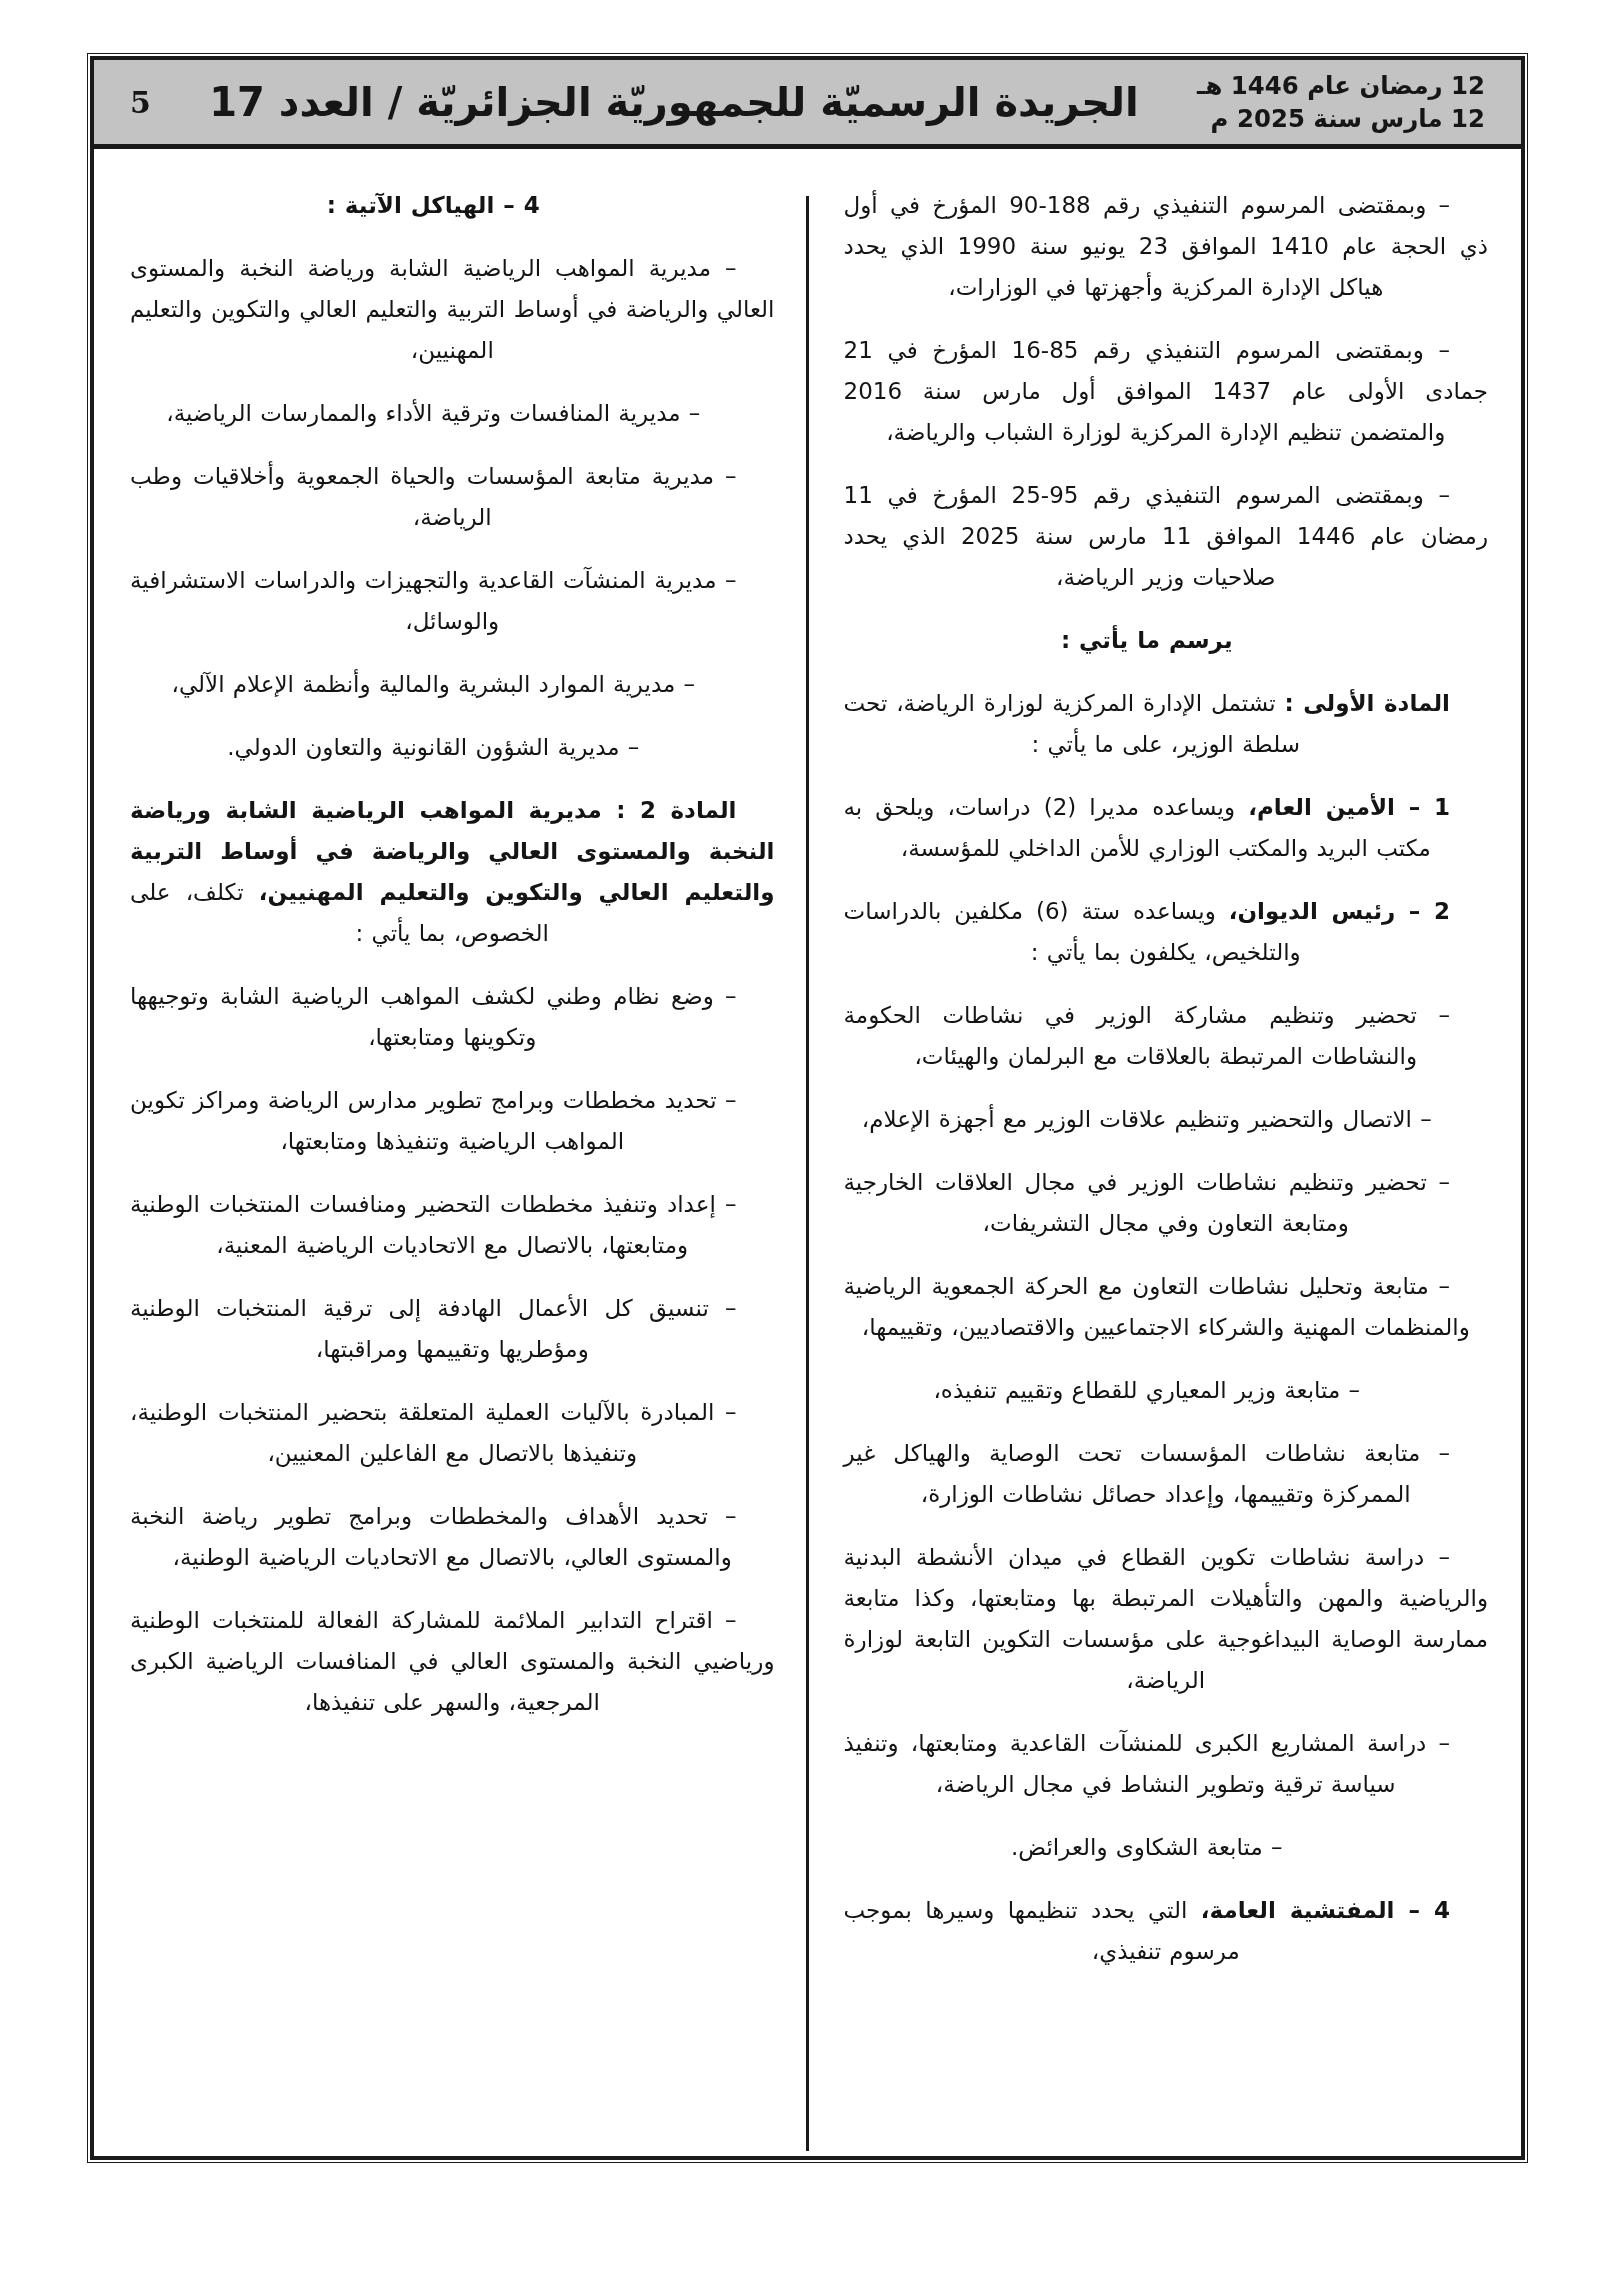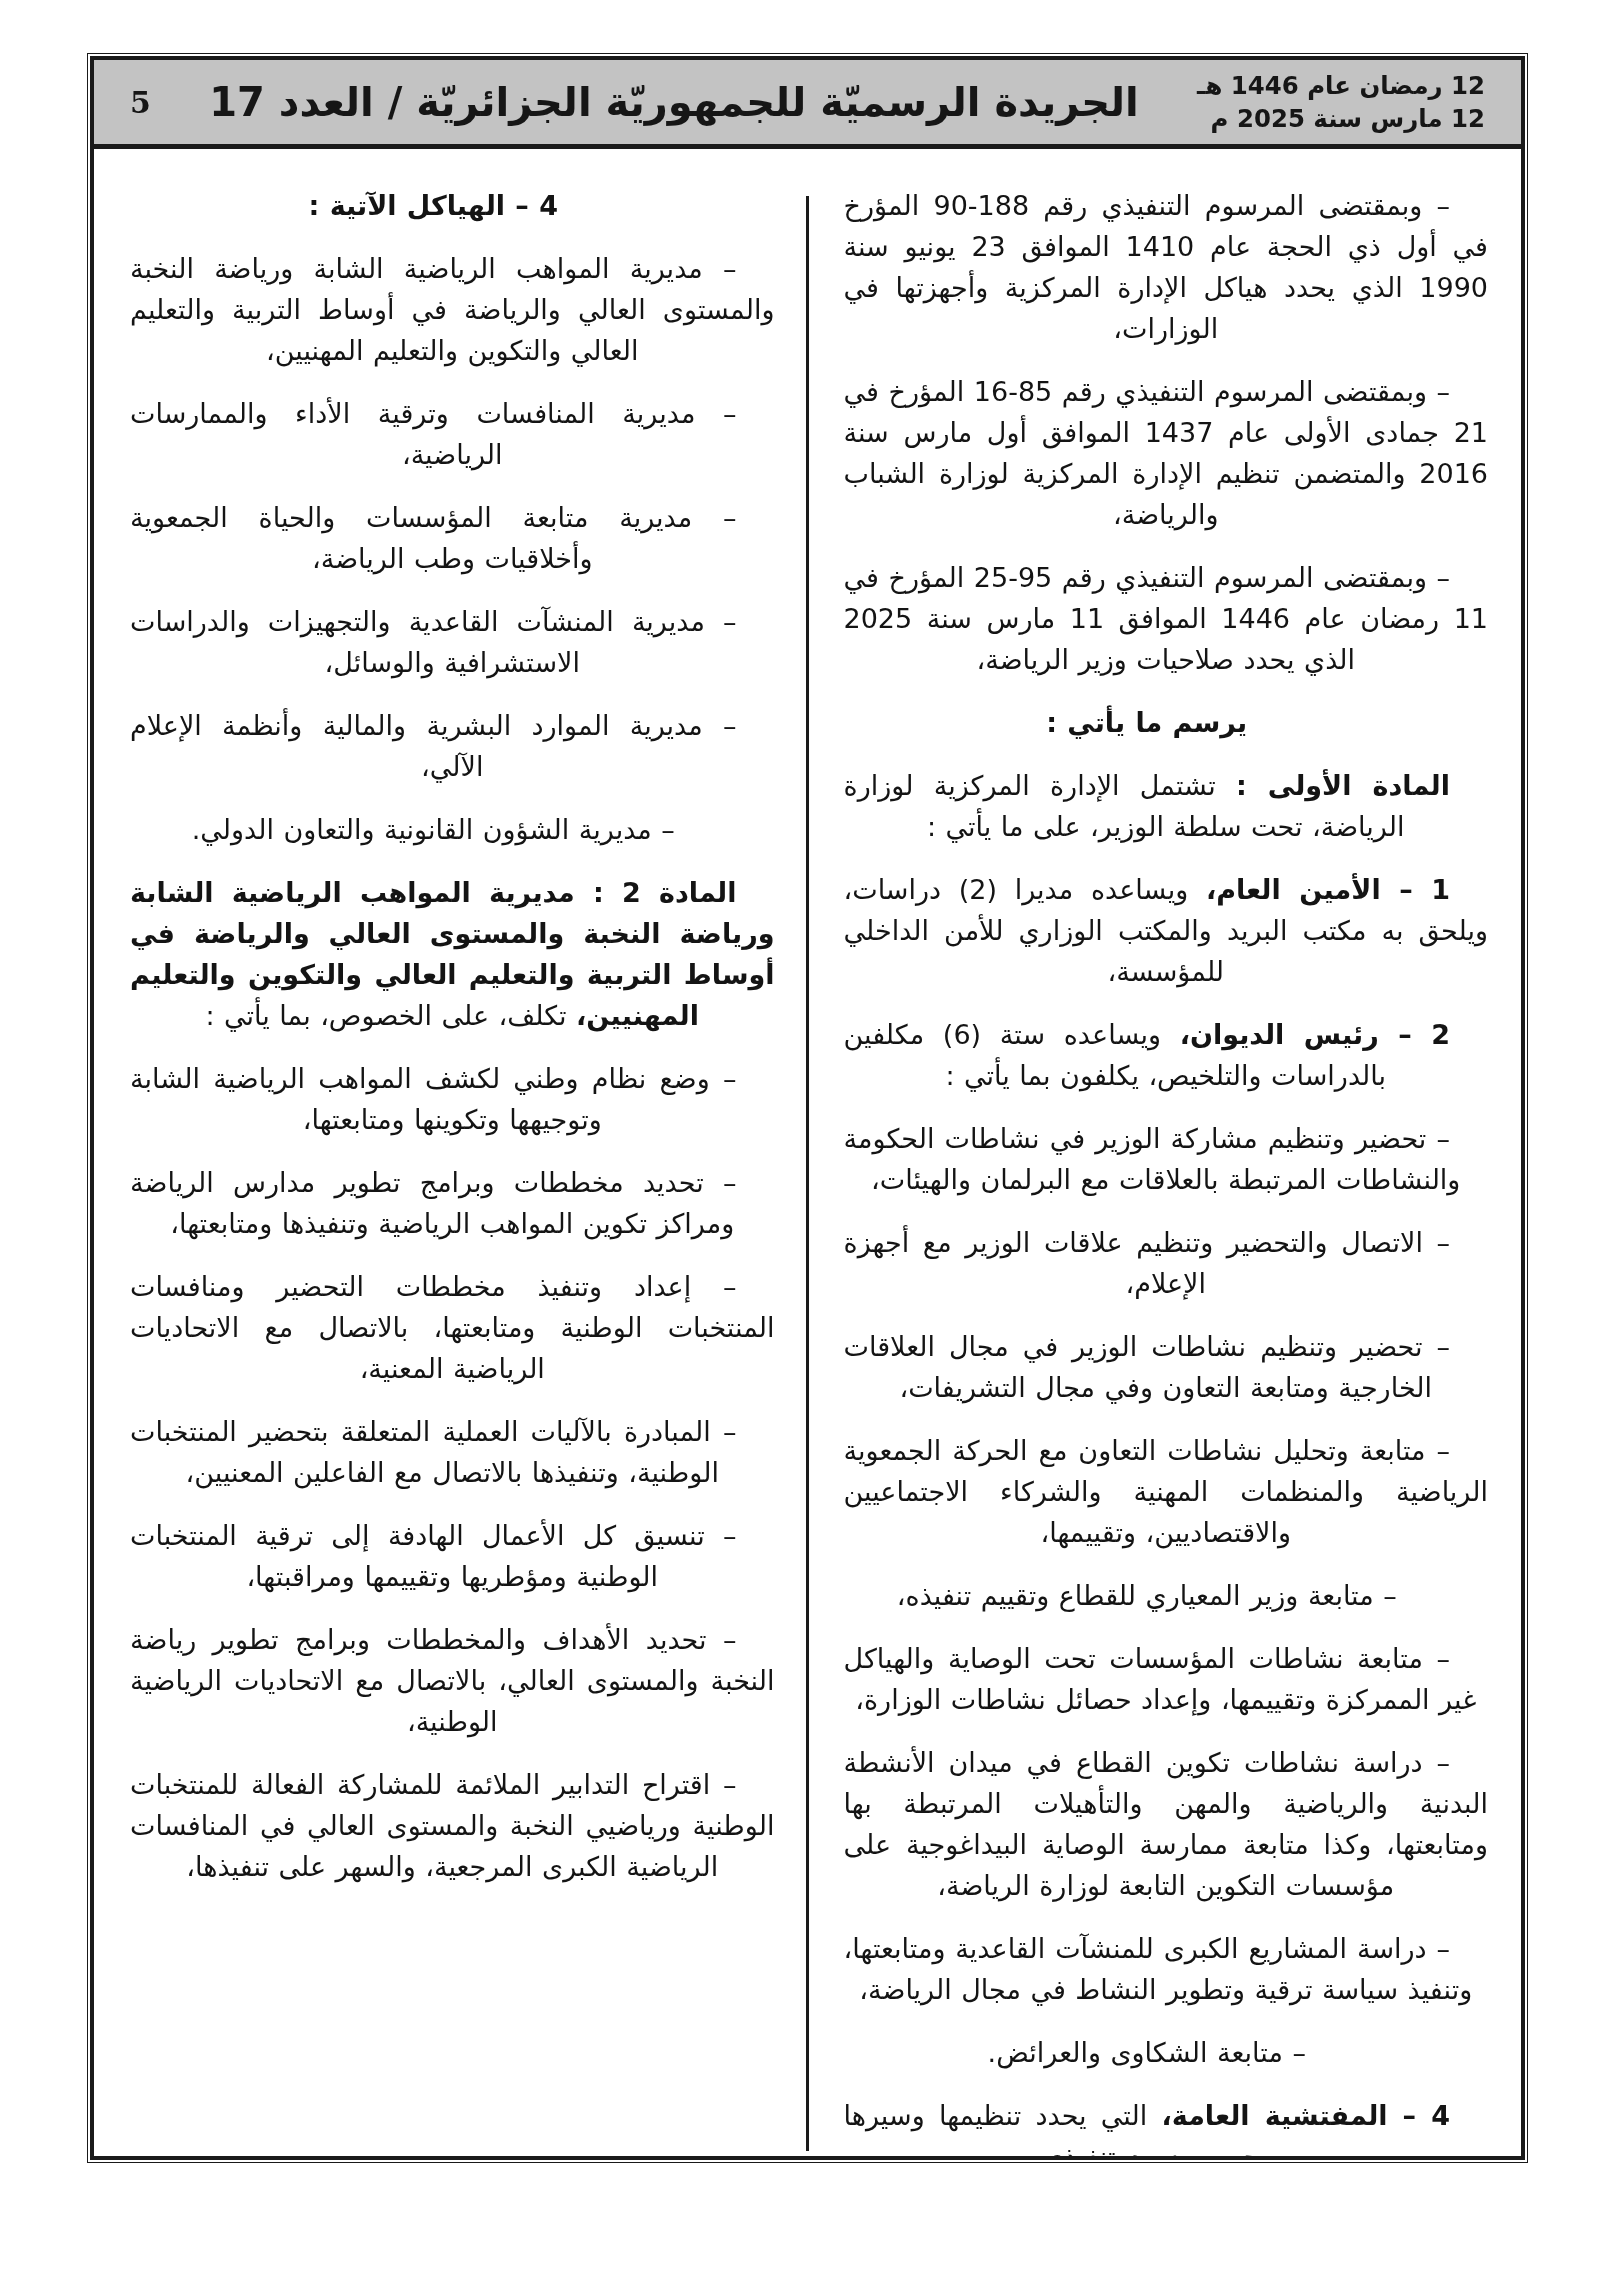--- a/index.html
+++ b/index.html
@@ -45,21 +45,21 @@
     left:50%; width:3.6px; margin-left:-1.8px;
     background:#1a1a1a;
   }
   .col{
     width:50%; box-sizing:border-box;
     padding:36px 33px 14.5px 36px;
     direction:rtl;
   }
   .col p{
     margin:0 0 22px 0;
-    font-size:27px;
+    font-size:23px;
     line-height:41px;
     color:#141414;
     text-align:justify;
     text-align-last:center;
     text-indent:38px;
     word-spacing:0.9px;
   }
   .col p b{ font-weight:bold; }
 </style>
 </head>
@@ -102,22 +102,22 @@
           <p>– مديرية المواهب الرياضية الشابة ورياضة النخبة والمستوى العالي والرياضة في أوساط التربية والتعليم العالي والتكوين والتعليم المهنيين،</p>
           <p>– مديرية المنافسات وترقية الأداء والممارسات الرياضية،</p>
           <p>– مديرية متابعة المؤسسات والحياة الجمعوية وأخلاقيات وطب الرياضة،</p>
           <p>– مديرية المنشآت القاعدية والتجهيزات والدراسات الاستشرافية والوسائل،</p>
           <p>– مديرية الموارد البشرية والمالية وأنظمة الإعلام الآلي،</p>
           <p>– مديرية الشؤون القانونية والتعاون الدولي.</p>
           <p><b>المادة 2 : مديرية المواهب الرياضية الشابة ورياضة النخبة والمستوى العالي والرياضة في أوساط التربية والتعليم العالي والتكوين والتعليم المهنيين،</b> تكلف، على الخصوص، بما يأتي :</p>
           <p>– وضع نظام وطني لكشف المواهب الرياضية الشابة وتوجيهها وتكوينها ومتابعتها،</p>
           <p>– تحديد مخططات وبرامج تطوير مدارس الرياضة ومراكز تكوين المواهب الرياضية وتنفيذها ومتابعتها،</p>
           <p>– إعداد وتنفيذ مخططات التحضير ومنافسات المنتخبات الوطنية ومتابعتها، بالاتصال مع الاتحاديات الرياضية المعنية،</p>
+          <p>– تنسيق كل الأعمال الهادفة إلى ترقية المنتخبات الوطنية ومؤطريها وتقييمها ومراقبتها،</p>
           <p>– المبادرة بالآليات العملية المتعلقة بتحضير المنتخبات الوطنية، وتنفيذها بالاتصال مع الفاعلين المعنيين،</p>
-          <p>– تنسيق كل الأعمال الهادفة إلى ترقية المنتخبات الوطنية ومؤطريها وتقييمها ومراقبتها،</p>
           <p>– تحديد الأهداف والمخططات وبرامج تطوير رياضة النخبة والمستوى العالي، بالاتصال مع الاتحاديات الرياضية الوطنية،</p>
           <p>– اقتراح التدابير الملائمة للمشاركة الفعالة للمنتخبات الوطنية ورياضيي النخبة والمستوى العالي في المنافسات الرياضية الكبرى المرجعية، والسهر على تنفيذها،</p>
         </div>
       <div class="divider"></div>
     </div>
 
   </div>
 </div>
 
 

